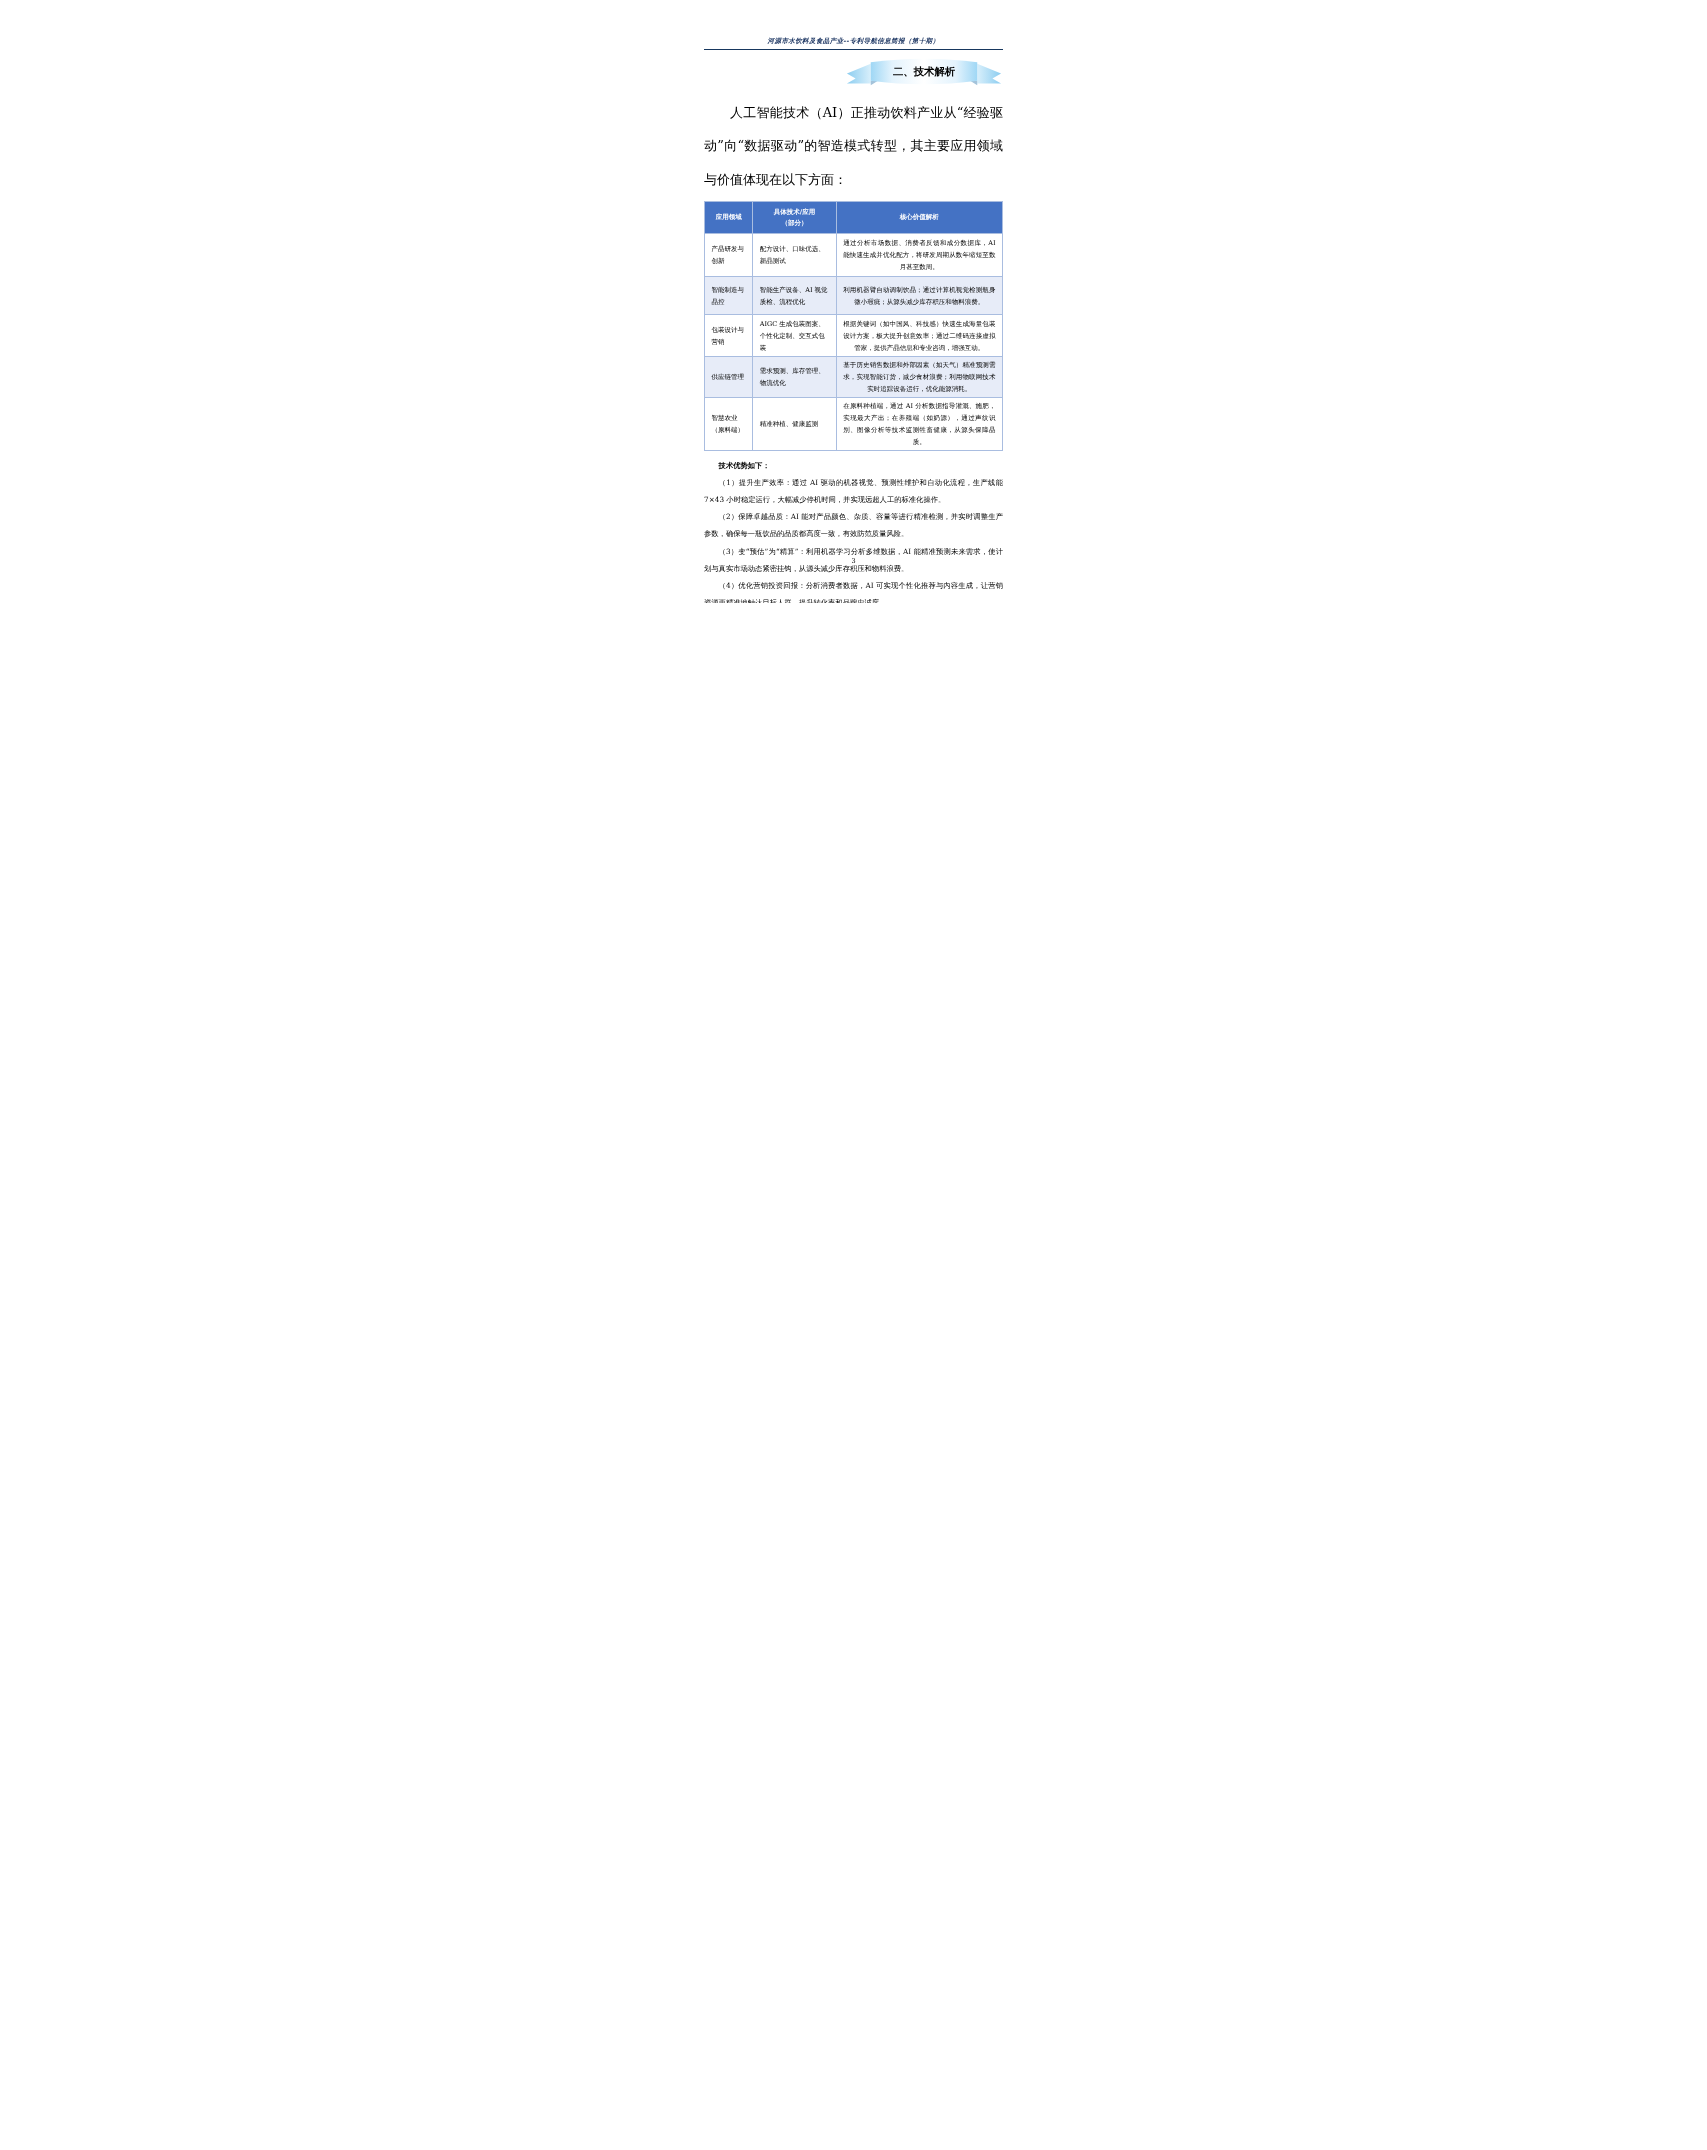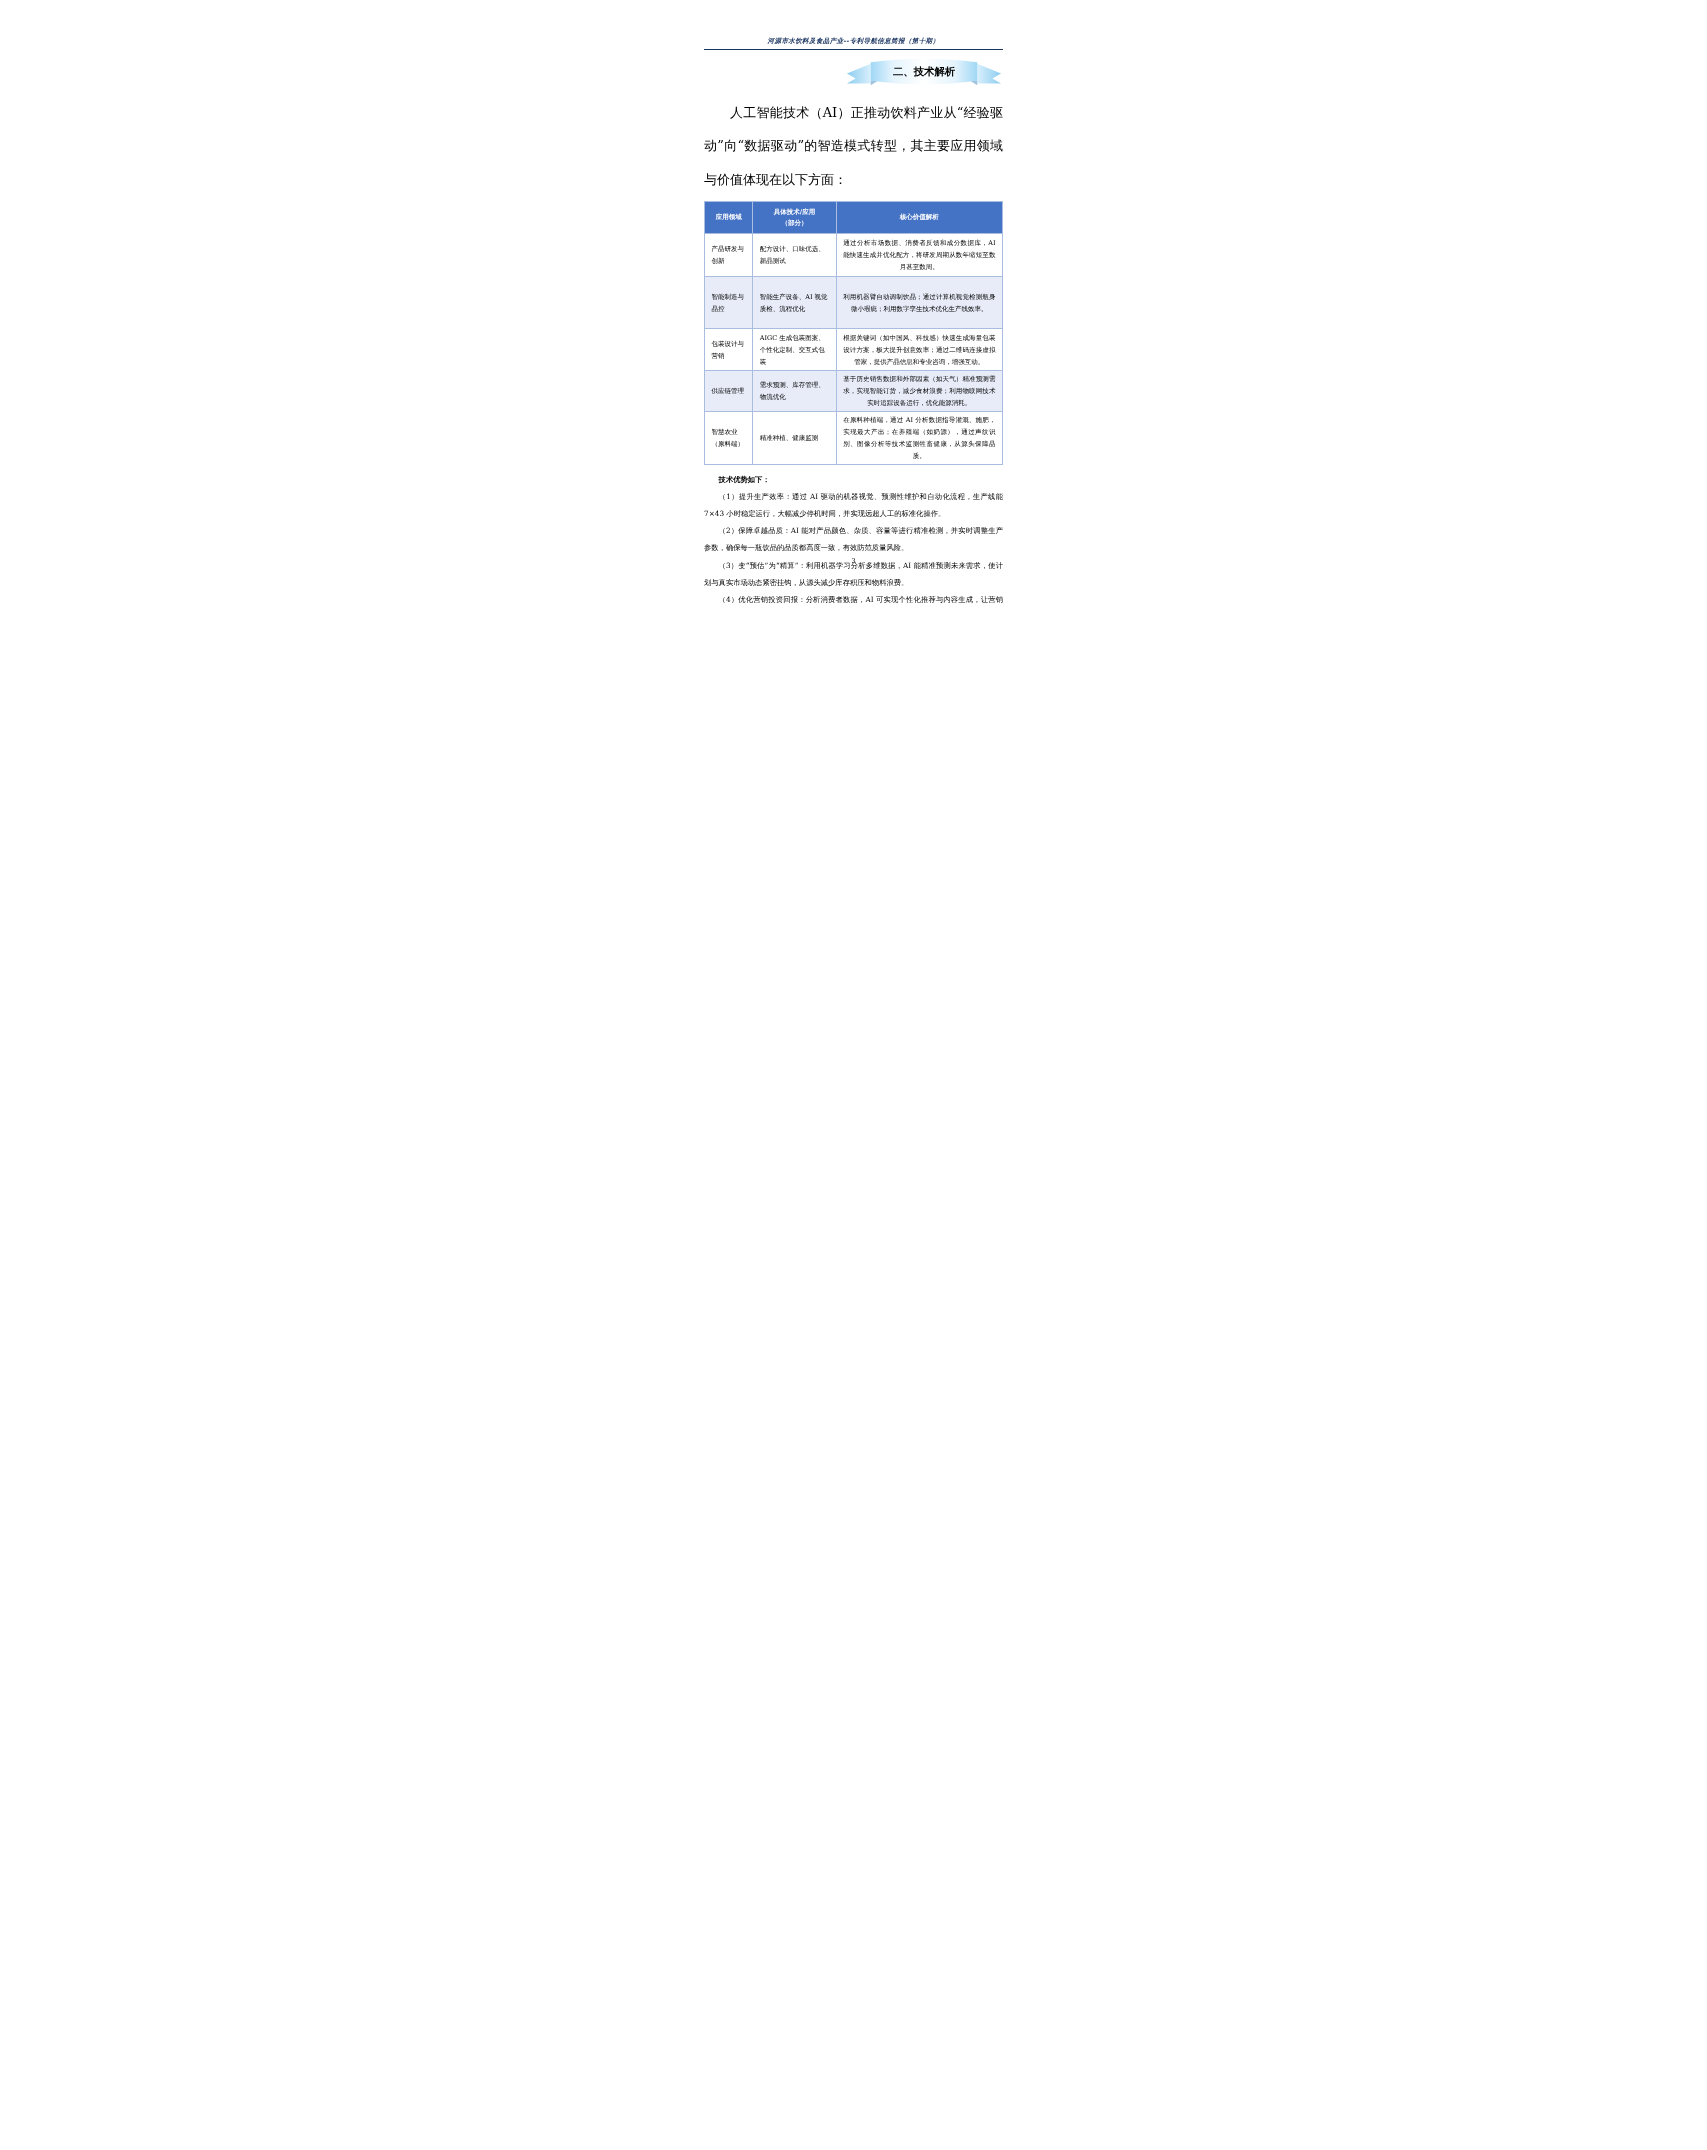--- a/index.html
+++ b/index.html
@@ -153,24 +153,24 @@
           </th>
           <th>
             <div>核心价值解析</div>
           </th>
         </tr>
         <tr style="height:43px">
           <td class="c-area">产品研发与创新</td>
           <td class="c-tech">配方设计、口味优选、新品测试</td>
           <td class="c-value">通过分析市场数据、消费者反馈和成分数据库，AI 能快速生成并优化配方，将研发周期从数年缩短至数月甚至数周。</td>
         </tr>
-        <tr class="band" style="height:52px">
+        <tr class="band" style="height:38px">
           <td class="c-area">智能制造与品控</td>
           <td class="c-tech">智能生产设备、AI 视觉质检、流程优化</td>
-          <td class="c-value">利用机器臂自动调制饮品；通过计算机视觉检测瓶身微小瑕疵；利用数字孪生技术优化生产线效率。</td>
+          <td class="c-value">利用机器臂自动调制饮品；通过计算机视觉检测瓶身微小瑕疵；从源头减少库存积压和物料浪费。</td>
         </tr>
         <tr style="height:42px">
           <td class="c-area">包装设计与营销</td>
           <td class="c-tech">AIGC 生成包装图案、个性化定制、交互式包装</td>
           <td class="c-value">根据关键词（如中国风、科技感）快速生成海量包装设计方案，极大提升创意效率；通过二维码连接虚拟管家，提供产品信息和专业咨询，增强互动。</td>
         </tr>
         <tr class="band" style="height:41px">
           <td class="c-area">供应链管理</td>
           <td class="c-tech">需求预测、库存管理、物流优化</td>
           <td class="c-value">基于历史销售数据和外部因素（如天气）精准预测需求，实现智能订货，减少食材浪费；利用物联网技术实时追踪设备运行，优化能源消耗。</td>

